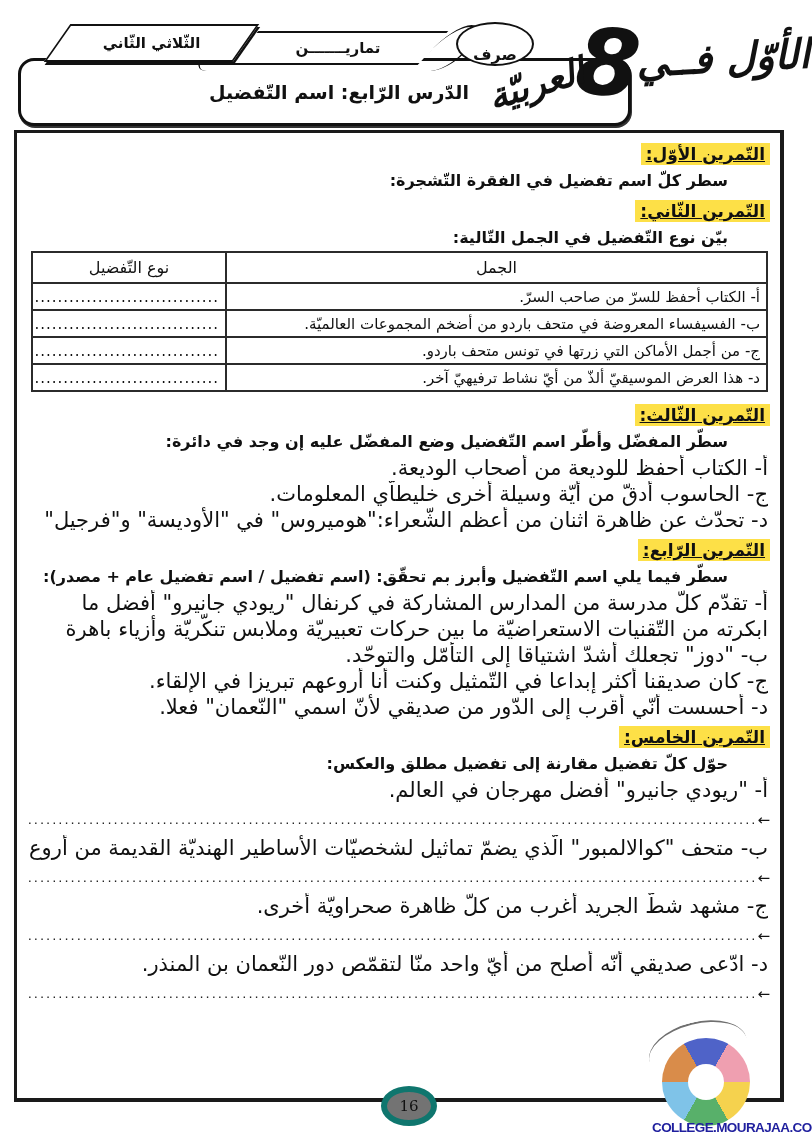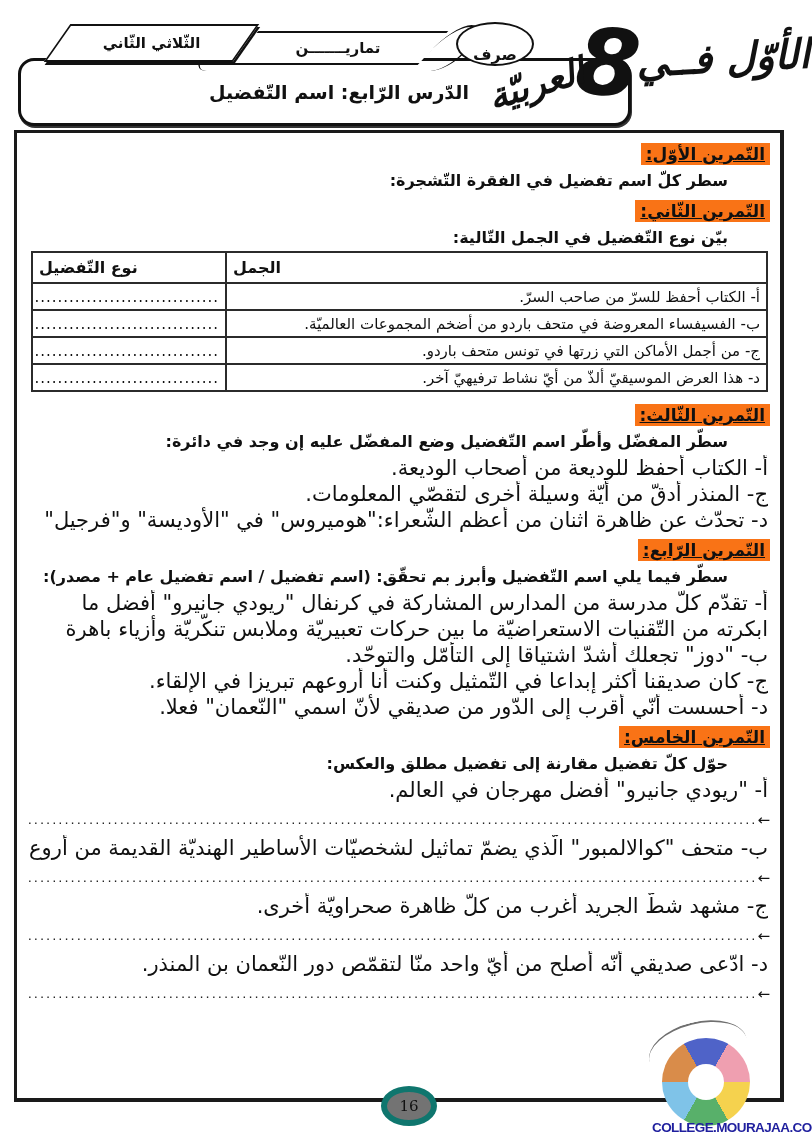--- a/index.html
+++ b/index.html
@@ -54,42 +54,42 @@
     padding-left:29px;
   }
   .lesson-box .lesson-title{font-size:19px;font-weight:bold;}
   
   .frame{
     position:absolute;left:14px;top:130px;width:770px;height:972px;
     border:3px solid #1a1a1a;border-bottom-width:4px;border-right-width:4px;
     box-sizing:border-box;padding:4px 10px 0 8px;background:#fff;
   }
   .ex-heading{
-    display:inline-block;background:#f97316;color:#111;font-size:17px;font-weight:bold;
+    display:inline-block;background:#fde047;color:#111;font-size:17px;font-weight:bold;
     text-decoration:underline;padding:1px 5px;margin:6px 0 2px 0;
   }
   .ex-instruction{
     font-size:16px;font-weight:bold;margin:4px 42px 4px 0;text-align:right;
   }
   .ex-paragraph{
     font-size:15.5px;line-height:26px;text-align:justify;text-indent:20px;
     margin:2px 2px 4px 2px;max-height:54px;overflow:hidden;
   }
   .item{
     font-size:21px;line-height:26px;text-align:right;margin:0 2px;
     overflow-wrap:anywhere;overflow:hidden;
   }
   .clip1{max-height:26px;}
   .clip2{max-height:52px;}
   
   table.types{
     width:calc(100% - 8px);margin:4px 2px 6px 4px;border-collapse:collapse;direction:rtl;
   }
   table.types th,table.types td{border:2px solid #2b2b2b;padding:1px 6px;}
-  table.types th{font-size:16px;font-weight:bold;text-align:left;height:27px;}
+  table.types th{font-size:16px;font-weight:normal;text-align:center;height:27px;}
   table.types td{font-size:15px;height:23px;}
   td.sent{width:76%;text-align:right;}
   td.typ{width:24%;text-align:center;overflow:hidden;white-space:nowrap;max-width:180px;font-size:13px;letter-spacing:1px;}
   
   .ans{display:flex;direction:rtl;align-items:center;height:23px;margin:5px 0 3px 0;}
   .ans .arrow{font-size:15px;flex:0 0 auto;}
   .ans .dots{flex:1 1 auto;overflow:hidden;white-space:nowrap;font-size:13px;letter-spacing:2px;color:#222;}
   .ex5-item{margin-top:4px;}
   
   .page-number-oval{
@@ -177,21 +177,21 @@
           <td class="typ">......................................</td>
         </tr>
       </tbody>
         </table>
     </div>
 
     <div>
       <span class="ex-heading">التّمرين الثّالث:</span>
       <div class="ex-instruction">سطّر المفضّل وأطّر اسم التّفضيل وضع المفضّل عليه إن وجد في دائرة:</div>
       <div class="item clip1">أ- الكتاب أحفظ للوديعة من أصحاب الوديعة.</div>
-      <div class="item clip1">ج- المنذر أدقّ من أيّة وسيلة أخرى لتقصّي المعلومات.</div>
+      <div class="item clip1">ج- الحاسوب أدقّ من أيّة وسيلة أخرى خليطاّي المعلومات.</div>
       <div class="item clip1">د- تحدّث عن ظاهرة اثنان من أعظم الشّعراء:"هوميروس" في "الأوديسة" و"فرجيل" في "الإلياذة".</div>
     </div>
 
     <div>
       <span class="ex-heading">التّمرين الرّابع:</span>
       <div class="ex-instruction">سطّر فيما يلي اسم التّفضيل وأبرز بم تحقّق: (اسم تفضيل / اسم تفضيل عام + مصدر):</div>
       <div class="item clip2">أ- تقدّم كلّ مدرسة من المدارس المشاركة في كرنفال "ريودي جانيرو" أفضل ما ابكرته من التّقنيات الاستعراضيّة ما بين حركات تعبيريّة وملابس تنكّريّة وأزياء باهرة الزّخارف والألوان. ←............................................................</div>
       <div class="item clip1">ب- "دوز" تجعلك أشدّ اشتياقا إلى التأمّل والتوحّد. ←...........................................................................</div>
       <div class="item clip1">ج- كان صديقنا أكثر إبداعا في التّمثيل وكنت أنا أروعهم تبريزا في الإلقاء. ←...............................................</div>
       <div class="item clip1">د- أحسست أنّي أقرب إلى الدّور من صديقي لأنّ اسمي "النّعمان" فعلا. ←...................................................</div>

